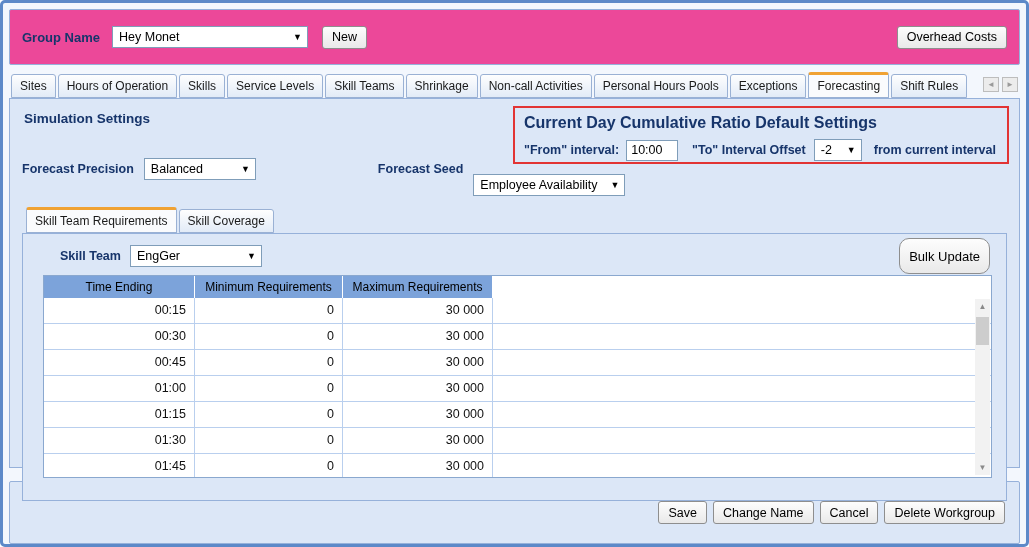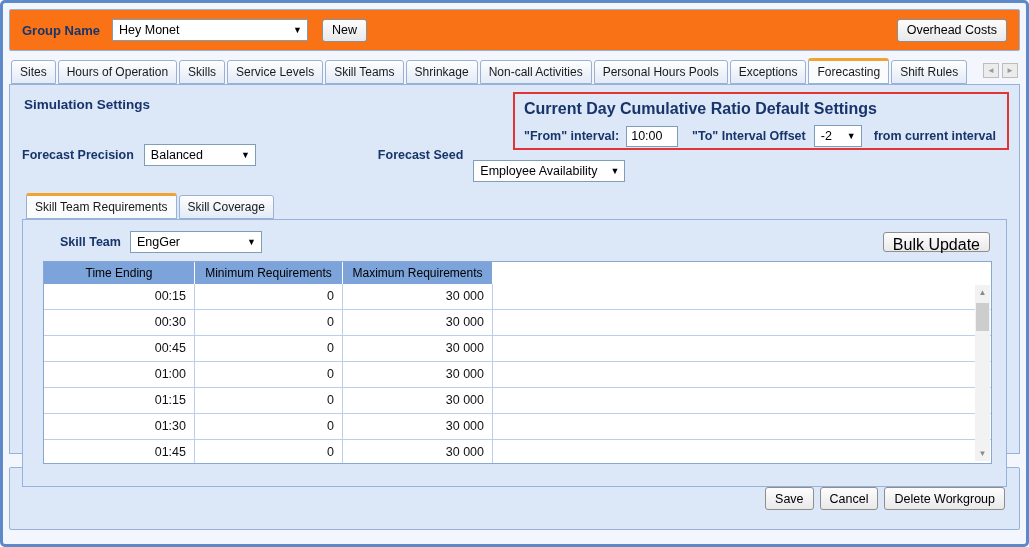--- a/index.html
+++ b/index.html
@@ -1,19 +1,19 @@
 <!DOCTYPE html>
 <html><head>
 <meta charset="utf-8">
 <style>
   html,body{margin:0;padding:0;}
   body{width:1029px;height:547px;font-family:"Liberation Sans","DejaVu Sans",sans-serif;background:#fff;}
   .window{width:1029px;height:547px;box-sizing:border-box;border:3px solid #5d89c8;border-radius:5px;background:#f3f7fd;padding:6px 6px 0 6px;overflow:hidden;}
   
-  .topbar{height:42px;background:#f97316;border:1px solid #96b1da;border-radius:2px;display:flex;align-items:center;padding:0 12px;box-sizing:border-box;}
+  .topbar{height:56px;background:#ec4899;border:1px solid #96b1da;border-radius:2px;display:flex;align-items:center;padding:0 12px;box-sizing:border-box;}
   .lbl{font-size:13px;font-weight:bold;color:#17356b;}
   .select{background:#fff;border:1px solid #7f9db9;height:22px;display:flex;align-items:center;justify-content:space-between;padding:0 5px 0 6px;font-size:12.5px;color:#000;box-sizing:border-box;cursor:default;}
   .select .arrow{font-size:9px;color:#000;margin-left:6px;}
   .groupsel{width:196px;margin-left:12px;}
   .btn{background:linear-gradient(#fdfdfd,#e9e9e9);border:1px solid #8e8e8e;border-radius:3px;font-size:12.5px;color:#000;padding:3px 9px;height:23px;box-sizing:border-box;font-family:inherit;cursor:default;white-space:nowrap;}
   .btn.new{margin-left:14px;}
   .spacer{flex:1;}
   
   .tabbar{display:flex;align-items:flex-end;margin-top:6px;height:27px;position:relative;padding-left:2px;}
   .tab{margin-right:2px;padding:4px 8px;font-size:12px;color:#1a1a1a;background:linear-gradient(#fefefe,#e2ebf7);border:1px solid #9ab1d4;border-radius:3px 3px 0 0;white-space:nowrap;cursor:default;}
@@ -35,21 +35,21 @@
   .to-label{margin-left:auto;}
   .sel-offset{width:48px;margin-left:8px;}
   .suffix{margin-left:12px;margin-right:2px;}
   
   .subtabs{display:flex;align-items:flex-end;margin-top:12px;height:25px;padding-left:4px;}
   
   .inner{height:268px;border:1px solid #96b1da;padding:8px 14px;box-sizing:border-box;background:#dce7f7;}
   .teamrow{display:flex;align-items:center;height:28px;}
   .team-label{margin-left:23px;}
   .sel-team{width:132px;margin-left:9px;}
-  .bulk{margin-left:auto;margin-right:2px;height:20px;font-size:16px;}
+  .bulk{margin-left:auto;margin-right:2px;height:36px;font-size:13px;border-radius:10px;}
   .grid-area{display:flex;margin-top:5px;margin-left:4px;}
   .daycol{width:62px;margin-top:11px;flex:none;}
   .daybtn{height:23px;margin-bottom:3px;border:1px solid #6f99cc;background:#f3f7fc;color:#1c3e79;font-weight:bold;font-size:13px;display:flex;align-items:center;justify-content:center;border-radius:2px;cursor:default;}
   .daybtn.active{background:#85aadc;color:#fff;}
   .scrollbox{position:relative;margin-left:2px;flex:1;background:#fff;border:1px solid #8aa8cf;height:203px;overflow:hidden;box-sizing:border-box;}
   .thead{display:flex;height:22px;}
   .th{background:#7ca3da;color:#000000;font-size:12px;display:flex;align-items:center;justify-content:center;border-right:1px solid #fff;box-sizing:border-box;flex:none;}
   .tr{display:flex;height:25px;border-bottom:1px solid #b9cfee;}
   .td{box-sizing:border-box;border-right:1px solid #b9cfee;text-align:right;padding:5px 8px 0 0;font-size:12.5px;color:#111;flex:none;}
   .w1{width:151px;} .w2{width:148px;} .w3{width:150px;}
@@ -190,17 +190,18 @@
             <div class="vthumb"></div>
             <div class="varrow down">▼</div>
           </div>
         </div>
       </div>
     </div>
   </div>
 
   <div class="footer" id="footer">
       <button class="btn">Save</button>
+      <button class="btn">Change Name</button>
       <button class="btn">Cancel</button>
       <button class="btn">Delete Workgroup</button>
     </div>
 
 </div>
 
 </body></html>

